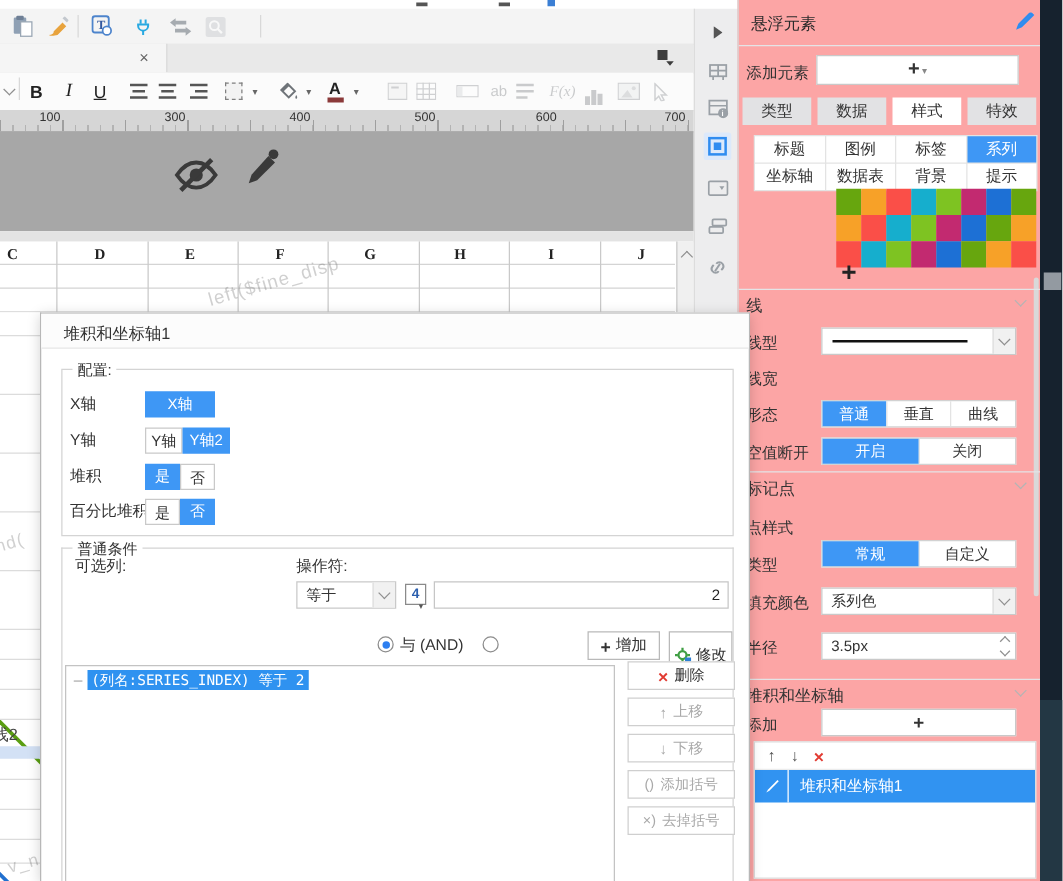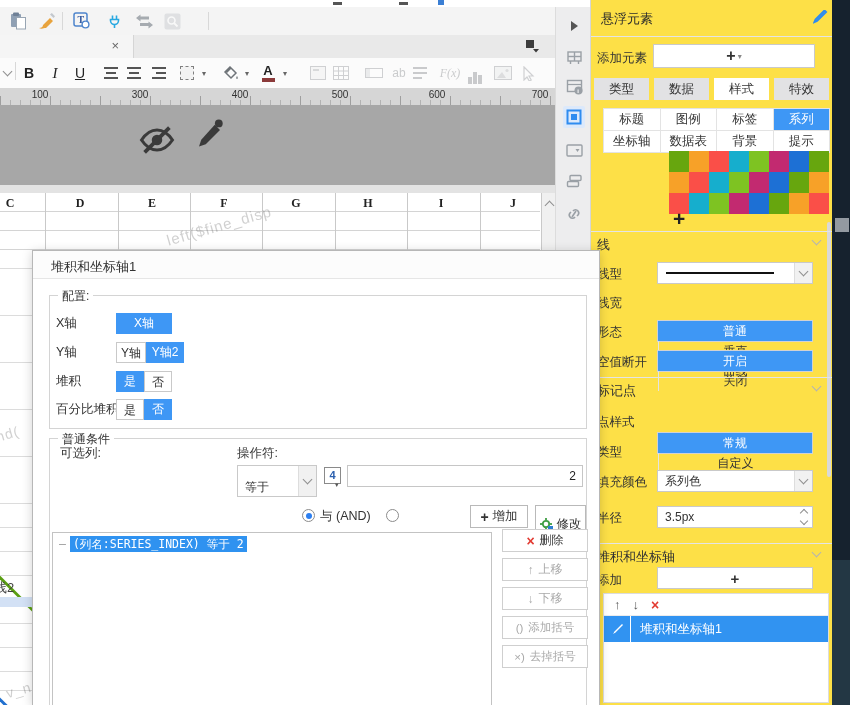--- a/index.html
+++ b/index.html
@@ -44,31 +44,31 @@
   .leftstrip{left:0;top:250px;width:32px;height:455px;background:#fff;overflow:hidden;}
   .ls-line{position:absolute;left:0;width:32px;height:1px;background:#dcdcdc;}
   .ls-green{position:absolute;left:-16px;top:346px;width:72px;height:3px;background:#5a9e12;transform:rotate(45deg);}
   .ls-blue{position:absolute;left:-16px;top:468px;width:72px;height:3px;background:#2170cf;transform:rotate(45deg);}
   .ls-band{position:absolute;left:0;top:347px;width:32px;height:10px;background:#d3e1f5;}
   
   .sidestrip{left:555px;top:7px;width:35px;height:243px;background:#ededee;border-left:1px solid #dcdcdc;}
   .side-ic{position:absolute;left:7px;width:22px;height:22px;display:flex;align-items:center;justify-content:center;color:#9aa0a6;}
   .side-sel{background:#dce9fb;border-radius:2px;}
   
-  .rightpanel{left:590px;top:0;width:242px;height:705px;background:#fde047;border-left:1px solid #d6d6d6;}
+  .rightpanel{left:590px;top:0;width:242px;height:705px;background:#fca5a5;border-left:1px solid #d6d6d6;}
   .rp-title{position:absolute;left:10px;top:10px;font-size:13px;color:#2b2b2b;}
   .rp-div{position:absolute;left:0;width:242px;height:1px;background:#e4e4e6;}
   .rp-label{position:absolute;left:6px;font-size:12.5px;color:#333;white-space:nowrap;}
   .ctrl{position:absolute;background:#fff;border:1px solid #c9c9c9;box-sizing:border-box;display:flex;align-items:center;font-size:12px;color:#333;}
   .dd-arr{margin-left:auto;width:17px;align-self:stretch;background:#f1f1f1;border-left:1px solid #ddd;display:flex;align-items:center;justify-content:center;}
   .cv{display:inline-block;width:6px;height:6px;border-right:1.5px solid #8f8f8f;border-bottom:1.5px solid #8f8f8f;transform:rotate(45deg);margin-top:-3px;}
   .cvu{transform:rotate(-135deg);margin-top:3px;}
   .spin{margin-left:auto;width:16px;align-self:stretch;display:flex;flex-direction:column;align-items:center;justify-content:center;gap:2px;}
   .spin .cv{width:5px;height:5px;margin:0;}
-  .seg{position:absolute;display:flex;background:#fff;border:1px solid #d2d2d2;box-sizing:border-box;flex-direction:column;}
+  .seg{position:absolute;display:flex;background:#fff;border:1px solid #d2d2d2;box-sizing:border-box;}
   .seg>div{flex:1;text-align:center;font-size:12px;line-height:20px;color:#333;border-left:1px solid #e3e3e3;}
   .seg>div:first-child{border-left:none;}
   .seg>div.on{background:#3e97f5;color:#fff;border-color:#3e97f5;}
   .sechead{position:absolute;left:6px;font-size:13px;color:#333;}
   .sec-cv{position:absolute;left:222px;border-color:#b4b4b4;}
   .tabbox{position:absolute;height:22px;line-height:22px;text-align:center;font-size:12.5px;color:#333;background:#e2e2e4;}
   .tabbox.on{background:#ffffff;}
   .subtabs{position:absolute;left:12px;top:108px;width:227px;display:grid;grid-template-columns:repeat(4,1fr);gap:1px;background:#e3e3e3;padding:1px;box-sizing:border-box;}
   .subtabs>div{background:#fff;height:21px;line-height:21px;text-align:center;font-size:12.5px;color:#333;}
   .subtabs>div.on{background:#3e97f5;color:#fff;}
@@ -553,21 +553,21 @@
     <span class="cfg-label" style="top:105px;">百分比堆积</span>
     <div class="dbtn off" style="left:66px;top:103px;width:28px;">是</div>
     <div class="dbtn on" style="left:94px;top:103px;width:28px;">否</div>
   </div>
 
   <div class="fieldset" style="left:16px;top:187px;width:536px;height:268px;border-bottom:none;">
     <span class="legend">普通条件</span>
     <span class="cond-label" style="left:10px;top:6px;">可选列:</span>
     <span class="cond-label" style="left:187px;top:6px;">操作符:</span>
 
-    <div class="ctrl" style="left:187px;top:26px;width:80px;height:32px;padding-left:7px;align-items:flex-end;">
+    <div class="ctrl" style="left:187px;top:26px;width:80px;height:22px;padding-left:7px;">
       <span>等于</span>
       <span class="dd-arr">
           <span class="cv"></span>
         </span>
     </div>
     <div class="param4" style="left:274px;top:28px;">4</div>
     <span style="position:absolute;left:285px;top:42px;font-size:7px;color:#555;">▾</span>
     <input class="valinput" style="left: 297px; top: 26px; width: 236px; height: 22px;" value="2">
 
     <span class="radio sel" style="left:252px;top:70px;"></span>

